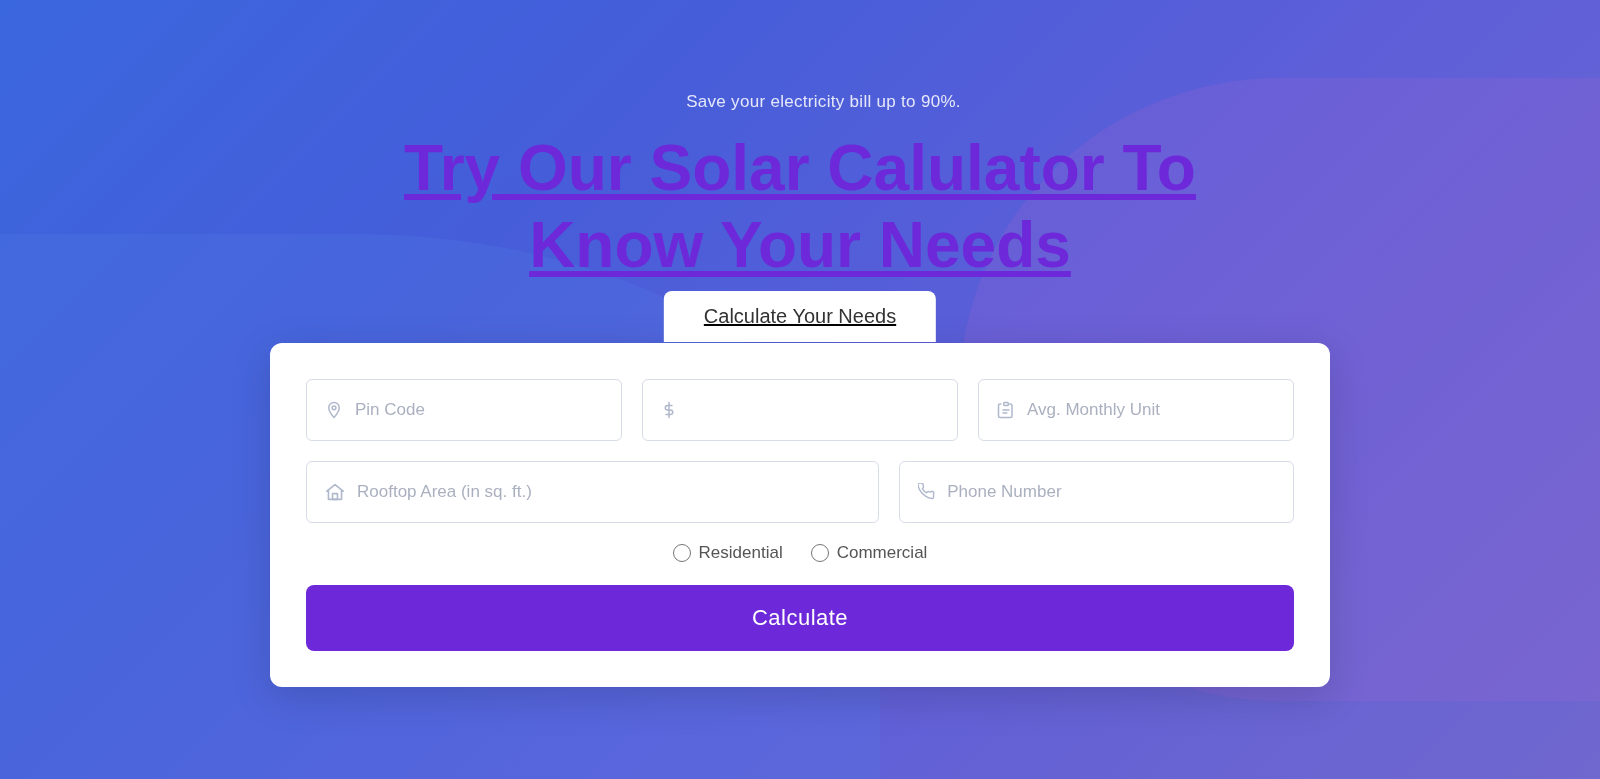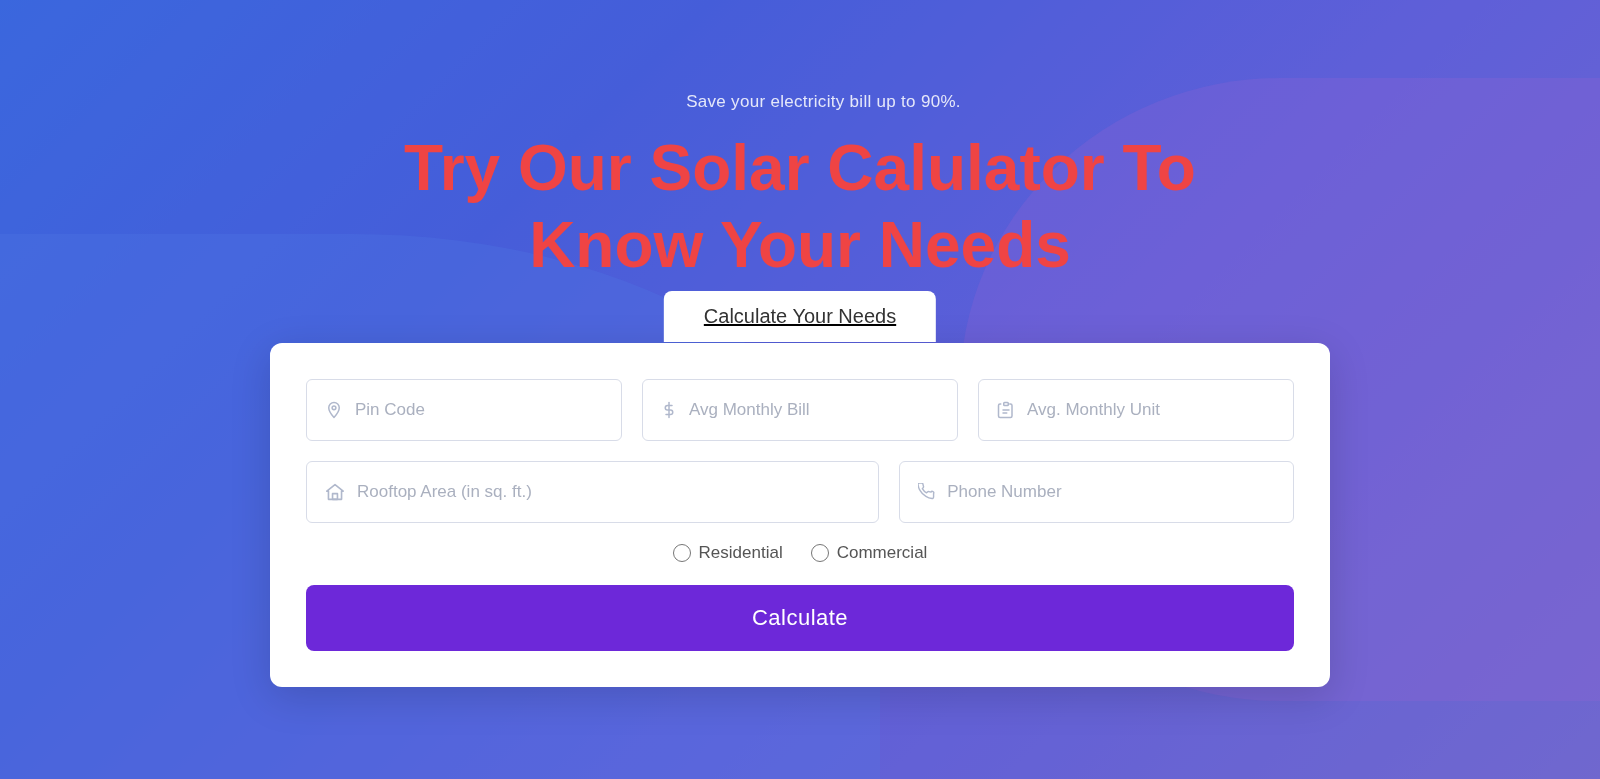--- a/index.html
+++ b/index.html
@@ -85,27 +85,28 @@
     .subtitle {
       color: rgba(255, 255, 255, 0.85);
       font-size: 17px;
       letter-spacing: 0.3px;
       margin-bottom: 18px;
       font-weight: 400;
       margin-left: 47px;
     }
 
     .main-title {
-      color: #ef4444;
+      color: #6d28d9;
       font-size: 64px;
       font-weight: 600;
       text-align: center;
       line-height: 1.2;
       margin-bottom: 59px;
       max-width: 900px;
+      text-decoration: underline;
     }
 
     .calculator-container {
       width: 100%;
       max-width: 1060px;
       background: #ffffff;
       border-radius: 12px;
       padding: 36px 36px 36px 36px;
       box-shadow: 0 10px 40px rgba(0,0,0,0.15);
       position: relative;
@@ -241,21 +242,20 @@
           <input type="text" placeholder="Pin Code" style="">
         </div>
 
         <div class="form-field">
           <span class="field-icon">
             <svg width="16" height="18" viewBox="0 0 16 24" fill="none" stroke="#b0b8cc" stroke-width="2" stroke-linecap="round">
               <line x1="8" y1="2" x2="8" y2="22"></line>
               <path d="M12 6H6a3 3 0 000 6h4a3 3 0 010 6H4"></path>
             </svg>
           </span>
-          <input type="text" placeholder="Avg Monthly Bill" style="">
         </div>
 
         <div class="form-field">
           <span class="field-icon">
             <svg width="18" height="18" viewBox="0 0 24 24" fill="none" stroke="#b0b8cc" stroke-width="2" stroke-linecap="round" stroke-linejoin="round">
               <rect x="9" y="2" width="6" height="4" rx="1"></rect>
               <path d="M5 4h-1a2 2 0 00-2 2v14a2 2 0 002 2h14a2 2 0 002-2V6a2 2 0 00-2-2h-1"></path>
               <line x1="8" y1="12" x2="16" y2="12"></line>
               <line x1="8" y1="16" x2="13" y2="16"></line>
             </svg>

